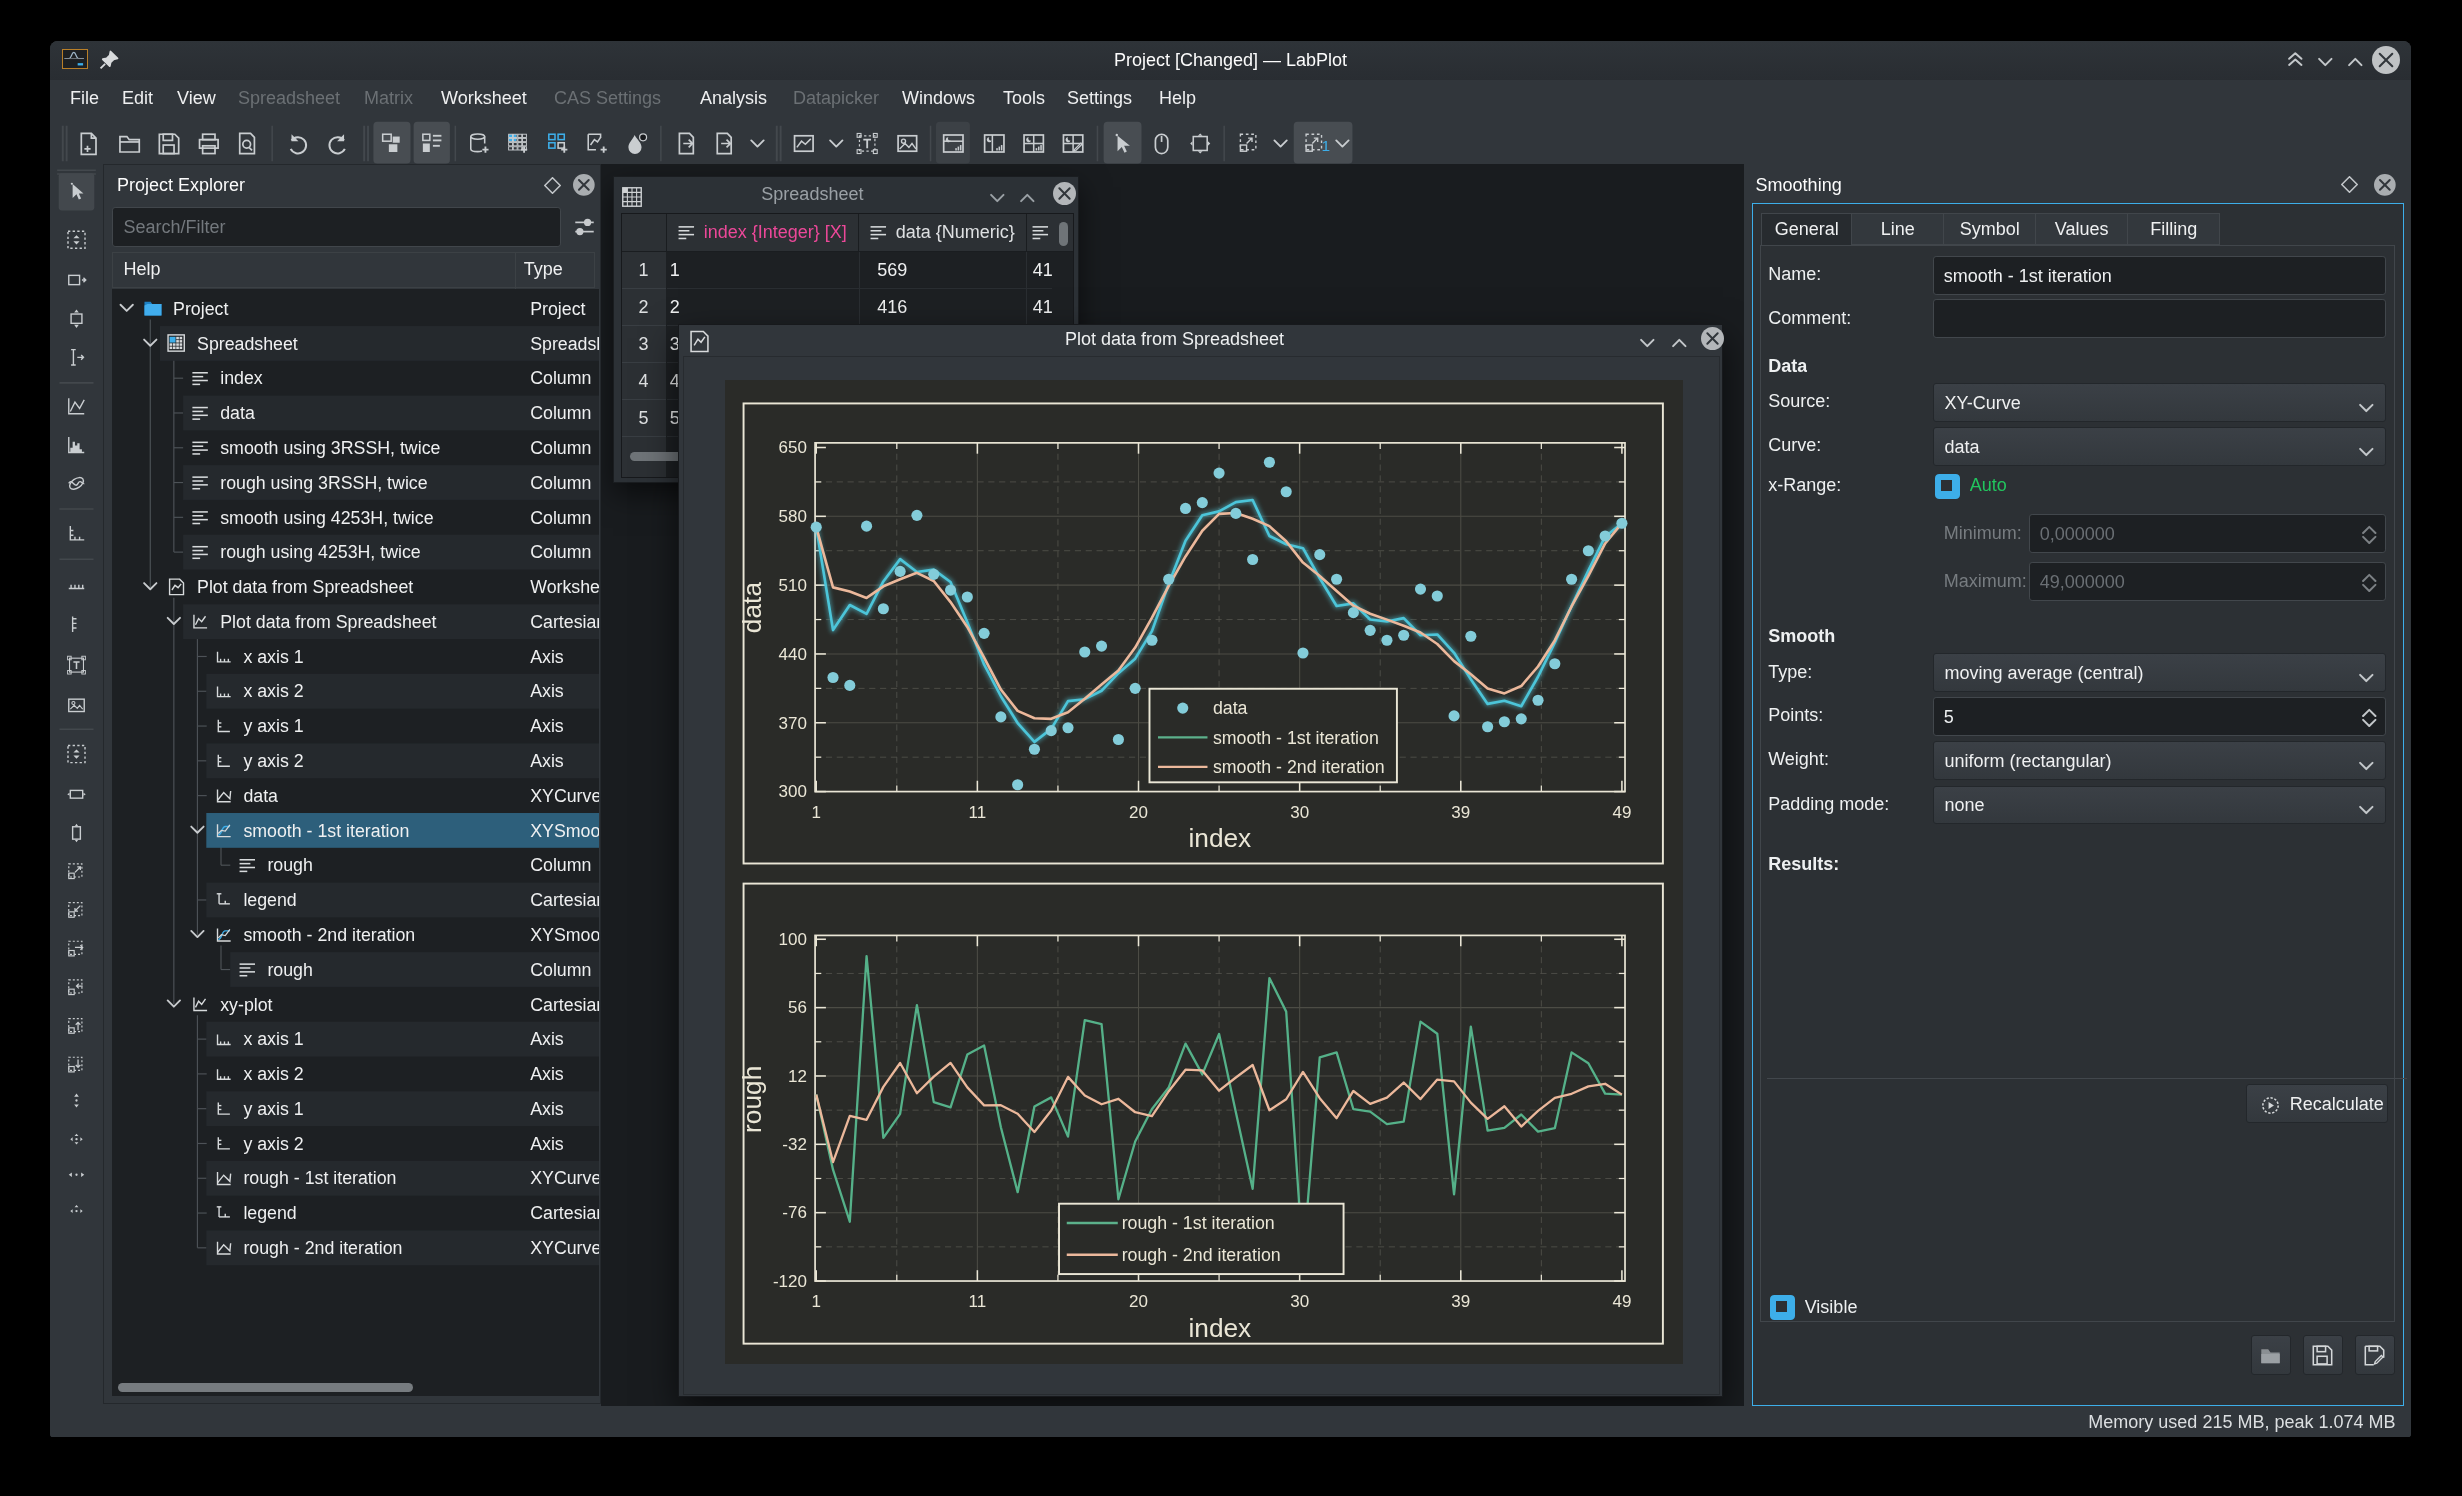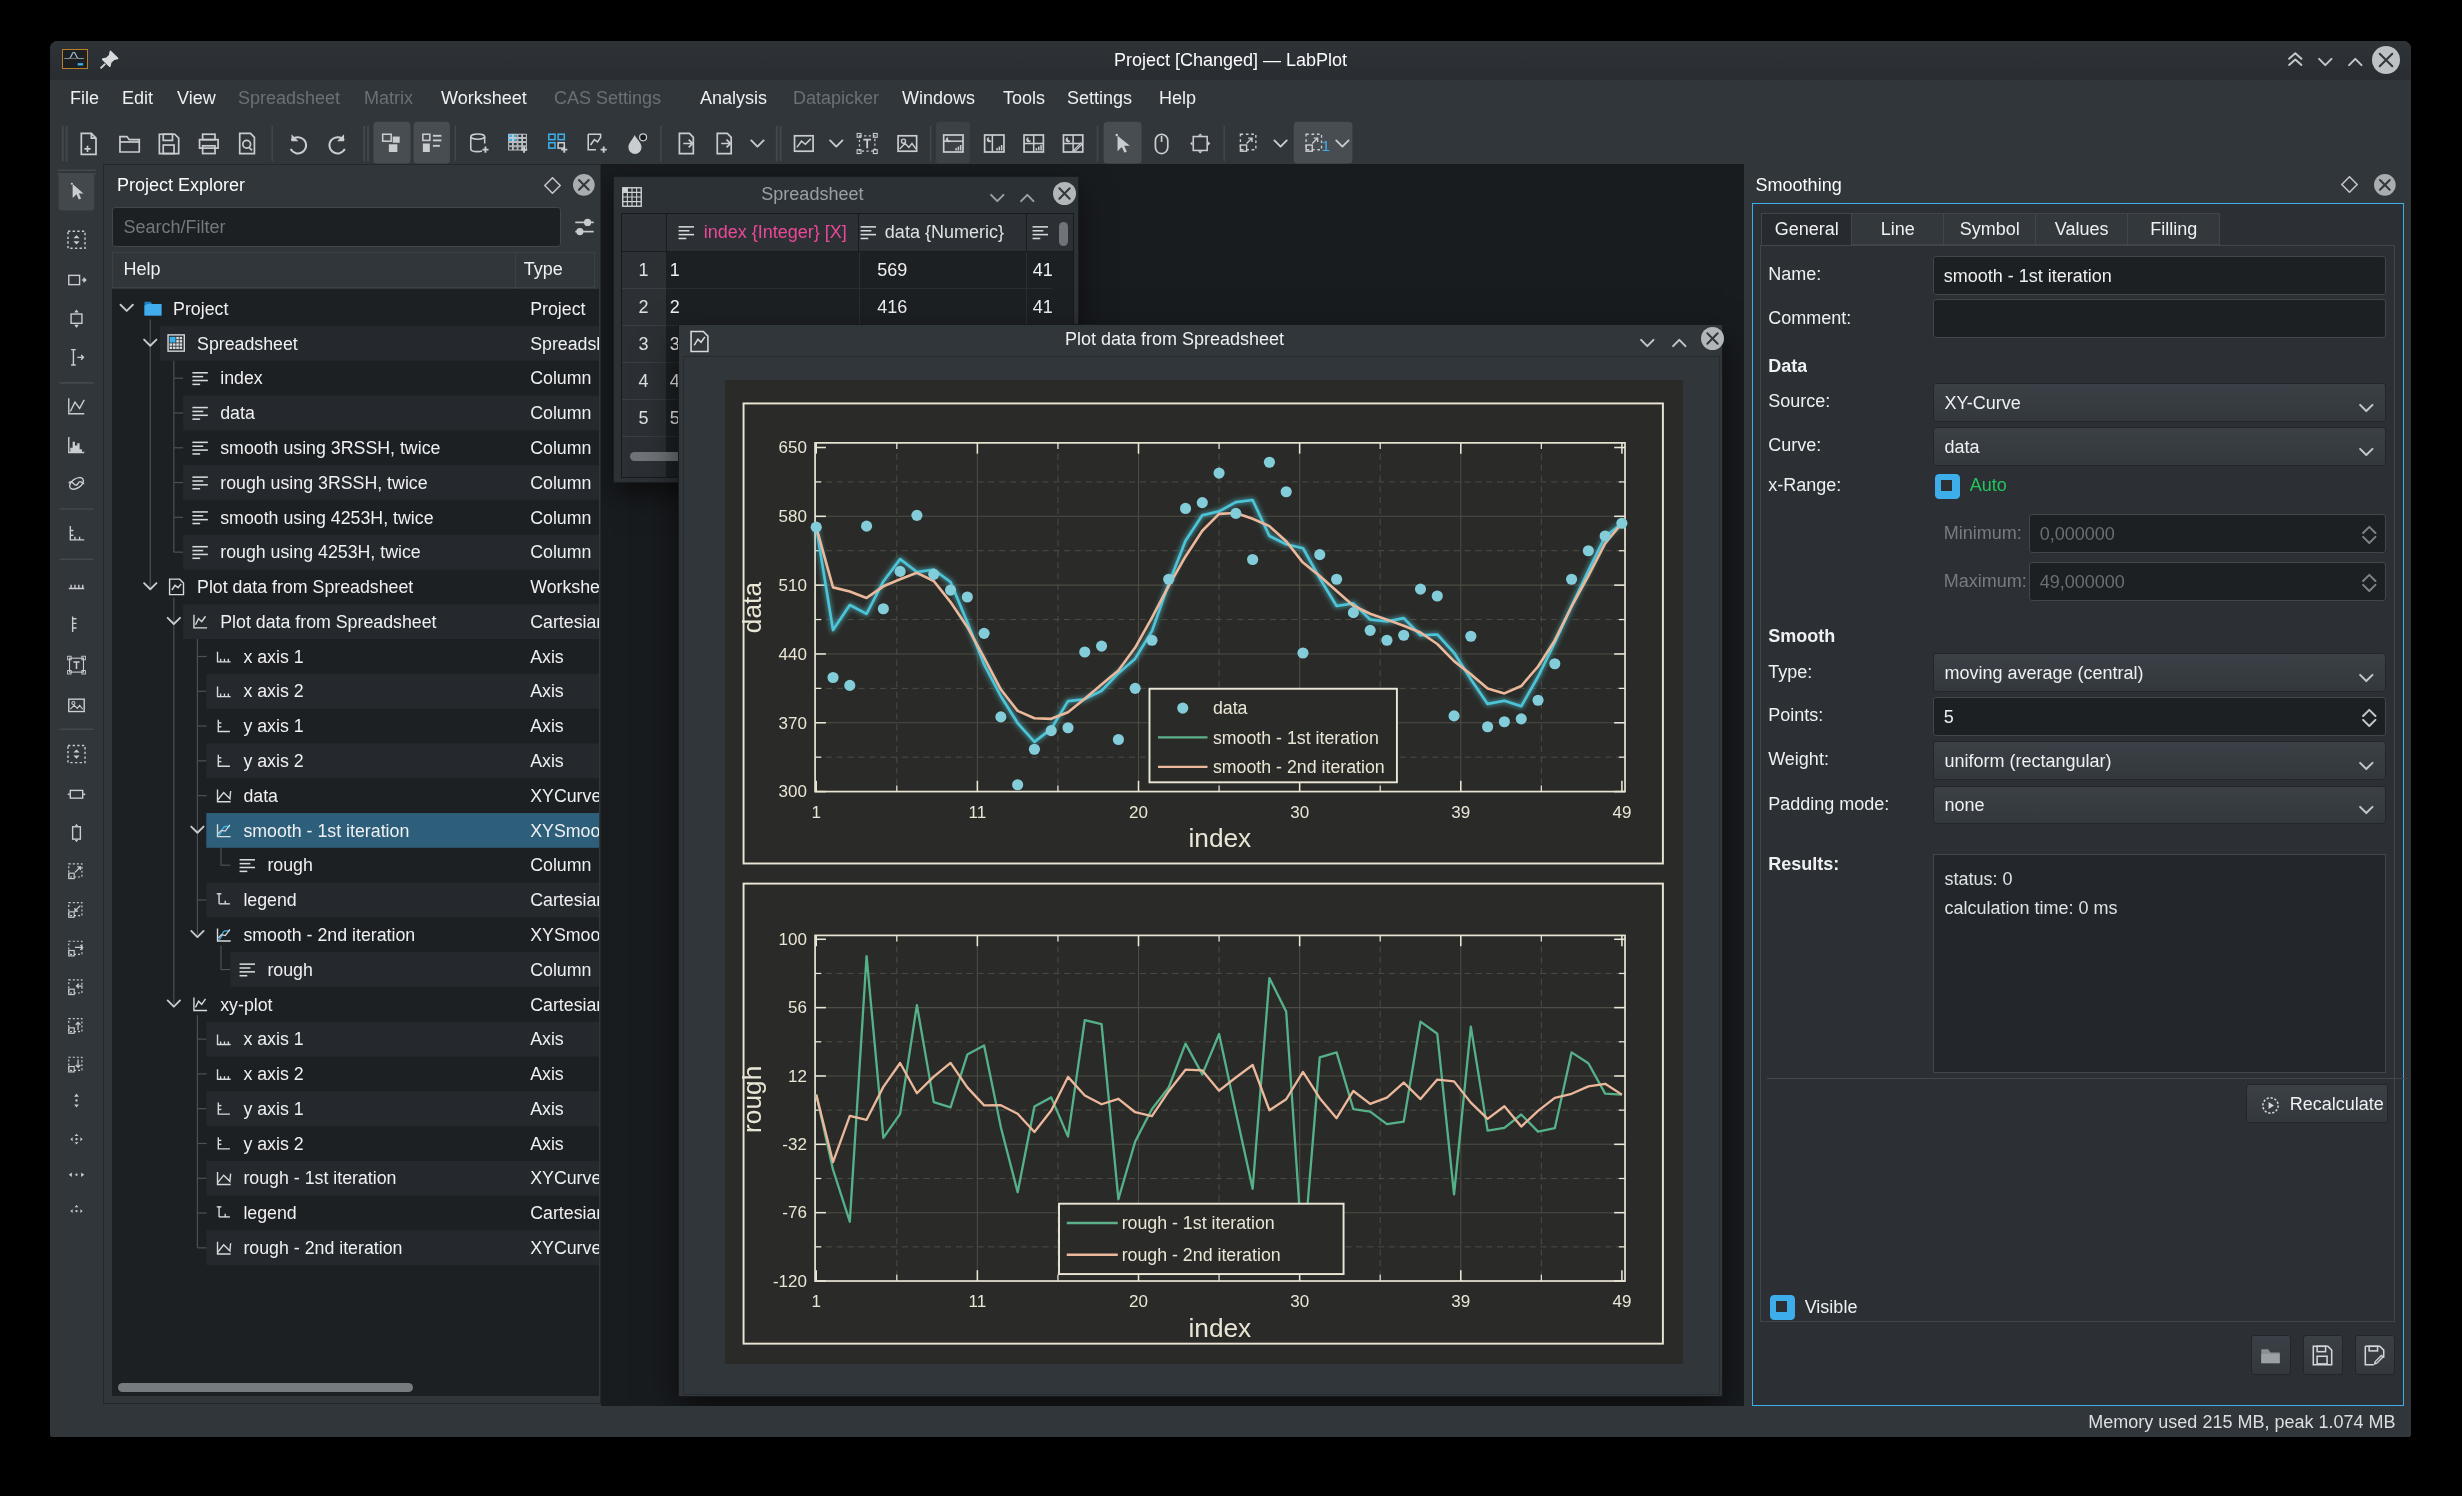--- a/index.html
+++ b/index.html
@@ -693,21 +693,21 @@
             <svg width="18.6" height="18.6" viewBox="0 0 24 24" style="flex:0 0 auto;margin-right:7.7px">
               <g stroke="#d7dadc" stroke-width="2">
                 <line x1="2" y1="5" x2="22" y2="5"></line>
                 <line x1="2" y1="10" x2="16" y2="10"></line>
                 <line x1="2" y1="15" x2="22" y2="15"></line>
                 <line x1="2" y1="20" x2="12" y2="20"></line>
               </g>
             </svg>
             <span>index {Integer} [X]</span>
           </div>
-      <div class="abs" style="left:237px;top:0;width:168px;height:38px;border-right:0.8px solid #1a1d20;display:flex;align-items:center;justify-content:flex-start;color:#dee0e2">
+      <div class="abs" style="left:237px;top:0;width:168px;height:38px;border-right:0.8px solid #1a1d20;display:flex;align-items:center;justify-content:center;color:#dee0e2">
             <svg width="18.6" height="18.6" viewBox="0 0 24 24" style="flex:0 0 auto;margin-right:7.7px">
               <g stroke="#d7dadc" stroke-width="2">
                 <line x1="2" y1="5" x2="22" y2="5"></line>
                 <line x1="2" y1="10" x2="16" y2="10"></line>
                 <line x1="2" y1="15" x2="22" y2="15"></line>
                 <line x1="2" y1="20" x2="12" y2="20"></line>
               </g>
             </svg>
             <span>data {Numeric}</span>
           </div>
@@ -1097,24 +1097,20 @@
             </svg></div>
         </div>
 <span class="abs nw" style="left:15.5px;top:590px;color:#eef0f1">Padding mode:</span>
 <div class="abs" style="left:180px;top:582px;width:453px;height:38px;background:linear-gradient(#3b4046,#33383d);border:0.8px solid #23272b;border-radius:3.1px;">
           <span class="abs nw" style="left:10.8px;top:7.7px;max-width:407px">none</span>
           <div class="abs" style="right:9.3px;top:12.4px"><svg width="18.6" height="12.4" viewBox="0 0 24 16" style="">
               <path d="M4 5 L12 13 L20 5" fill="none" stroke="#c3c7ca" stroke-width="2.6" stroke-linecap="round" stroke-linejoin="round"></path>
             </svg></div>
         </div>
 <span class="abs nw" style="left:15.5px;top:650px;font-weight:bold;color:#eef0f1">Results:</span>
-<div class="abs" style="left:180px;top:650px;width:453px;height:219px;background:#23272b;border:0.8px solid #42474c;">
-          <span class="abs nw" style="left:10.8px;top:14px;color:#dfe2e4">status: 0</span>
-          <span class="abs nw" style="left:10.8px;top:43px;color:#dfe2e4">calculation time: 0 ms</span>
-        </div>
 <div class="abs" style="left:14px;top:874px;width:640px;height:0.8px;background:#42474c;"></div>
 <div class="abs" style="left:493px;top:880px;width:142px;height:39px;background:linear-gradient(#3b4046,#33383d);border:0.8px solid #23272b;border-radius:3.1px;">
           <div class="abs" style="left:12.4px;top:8.5px"><svg width="23" height="23" viewBox="0 0 30 30" style="">
               <circle cx="15" cy="15" r="10" fill="none" stroke="#d4d7d9" stroke-width="2" stroke-dasharray="3,2.2"></circle>
               <path d="M12.5 10.5 l7 4.5 -7 4.5 z" fill="#d4d7d9"></path>
             </svg></div>
           <span class="abs nw" style="left:43px;top:8.5px">Recalculate</span>
         </div>
 <div class="abs" style="left:17px;top:1091px;width:25px;height:25px;border-radius:3.9px;background:#3daee9;border:1.5px solid #3daee9;">
           <div class="abs" style="left:5.4px;top:5.4px;width:10.8px;height:10.8px;background:#2c3034;"></div>

